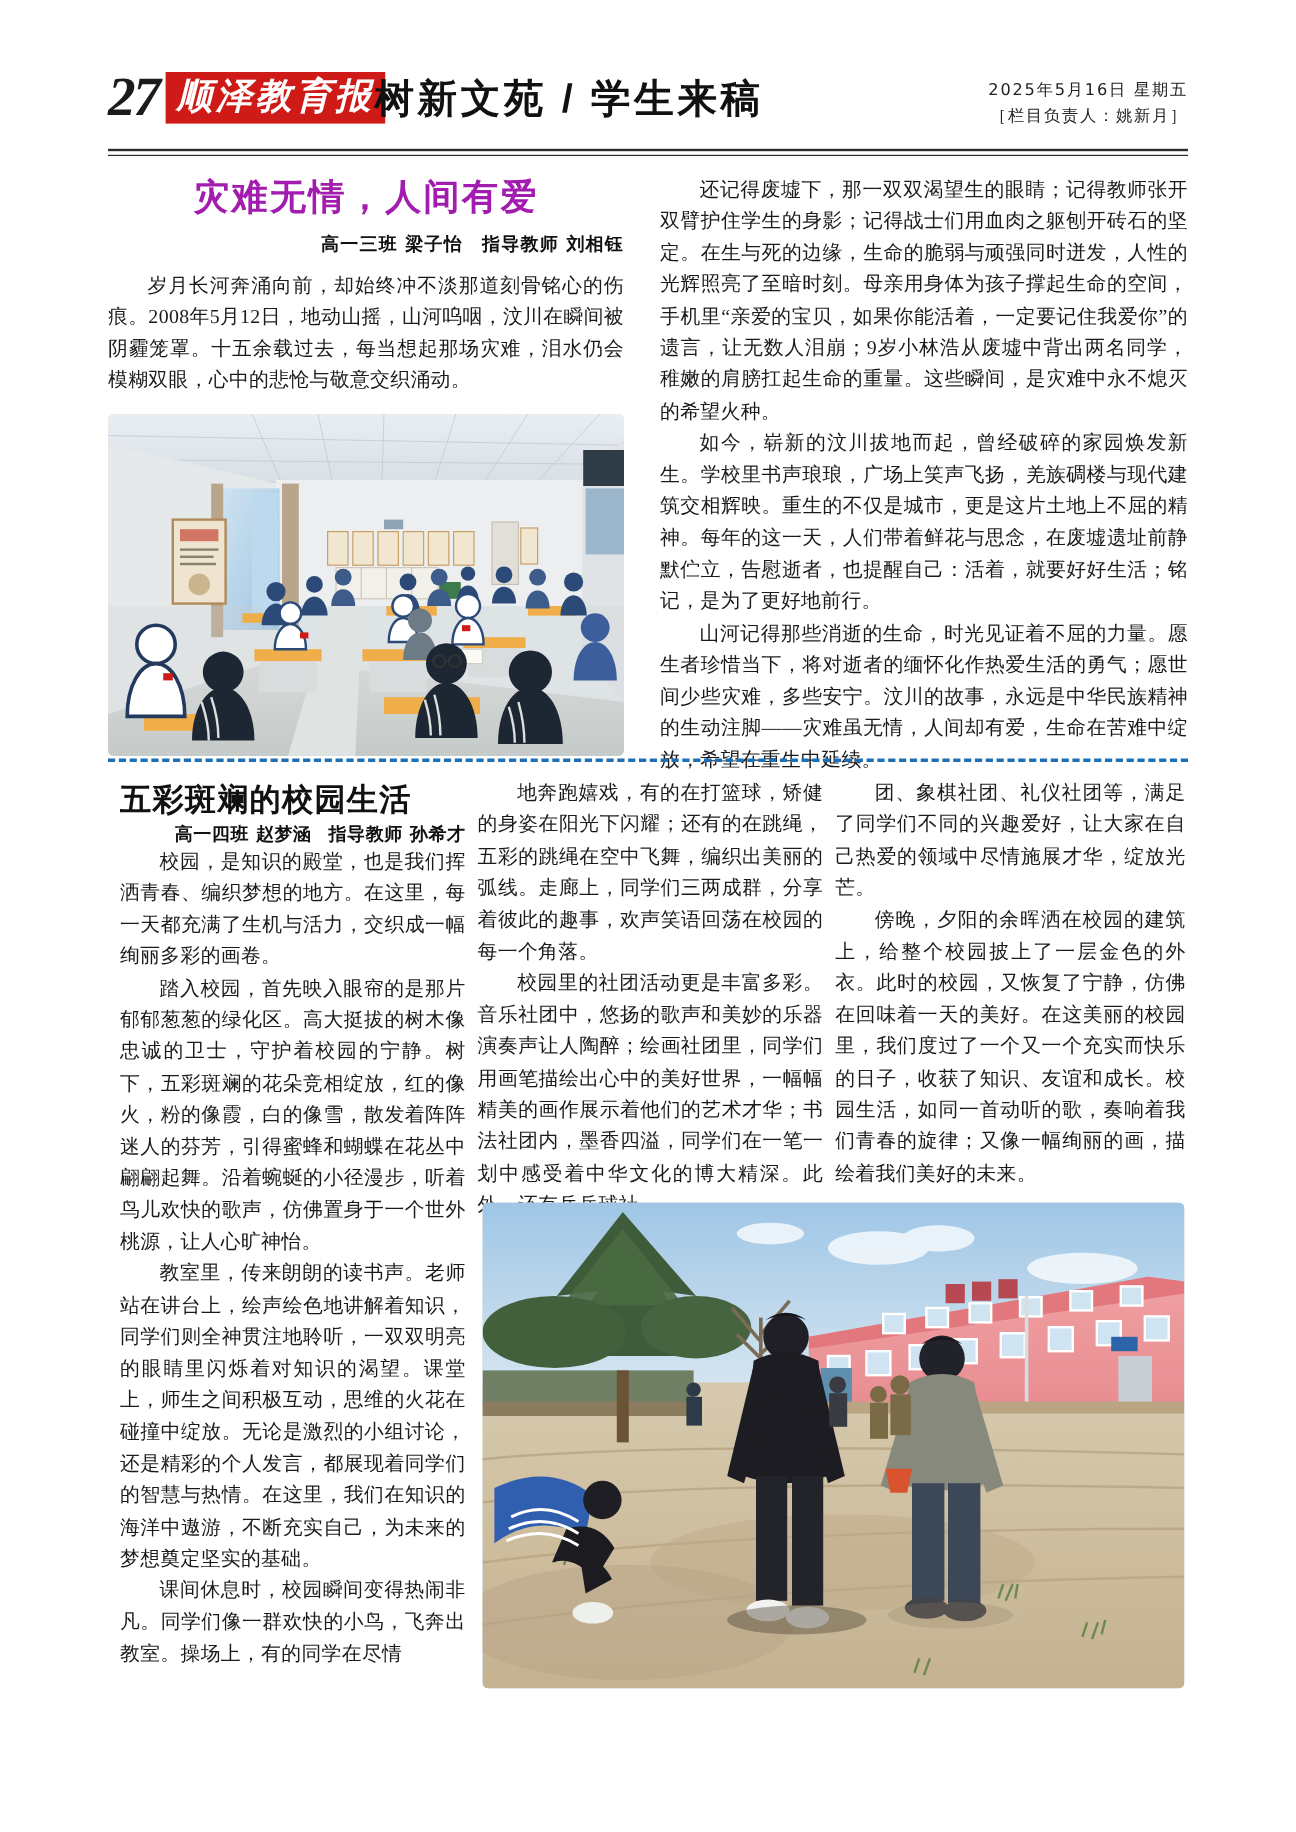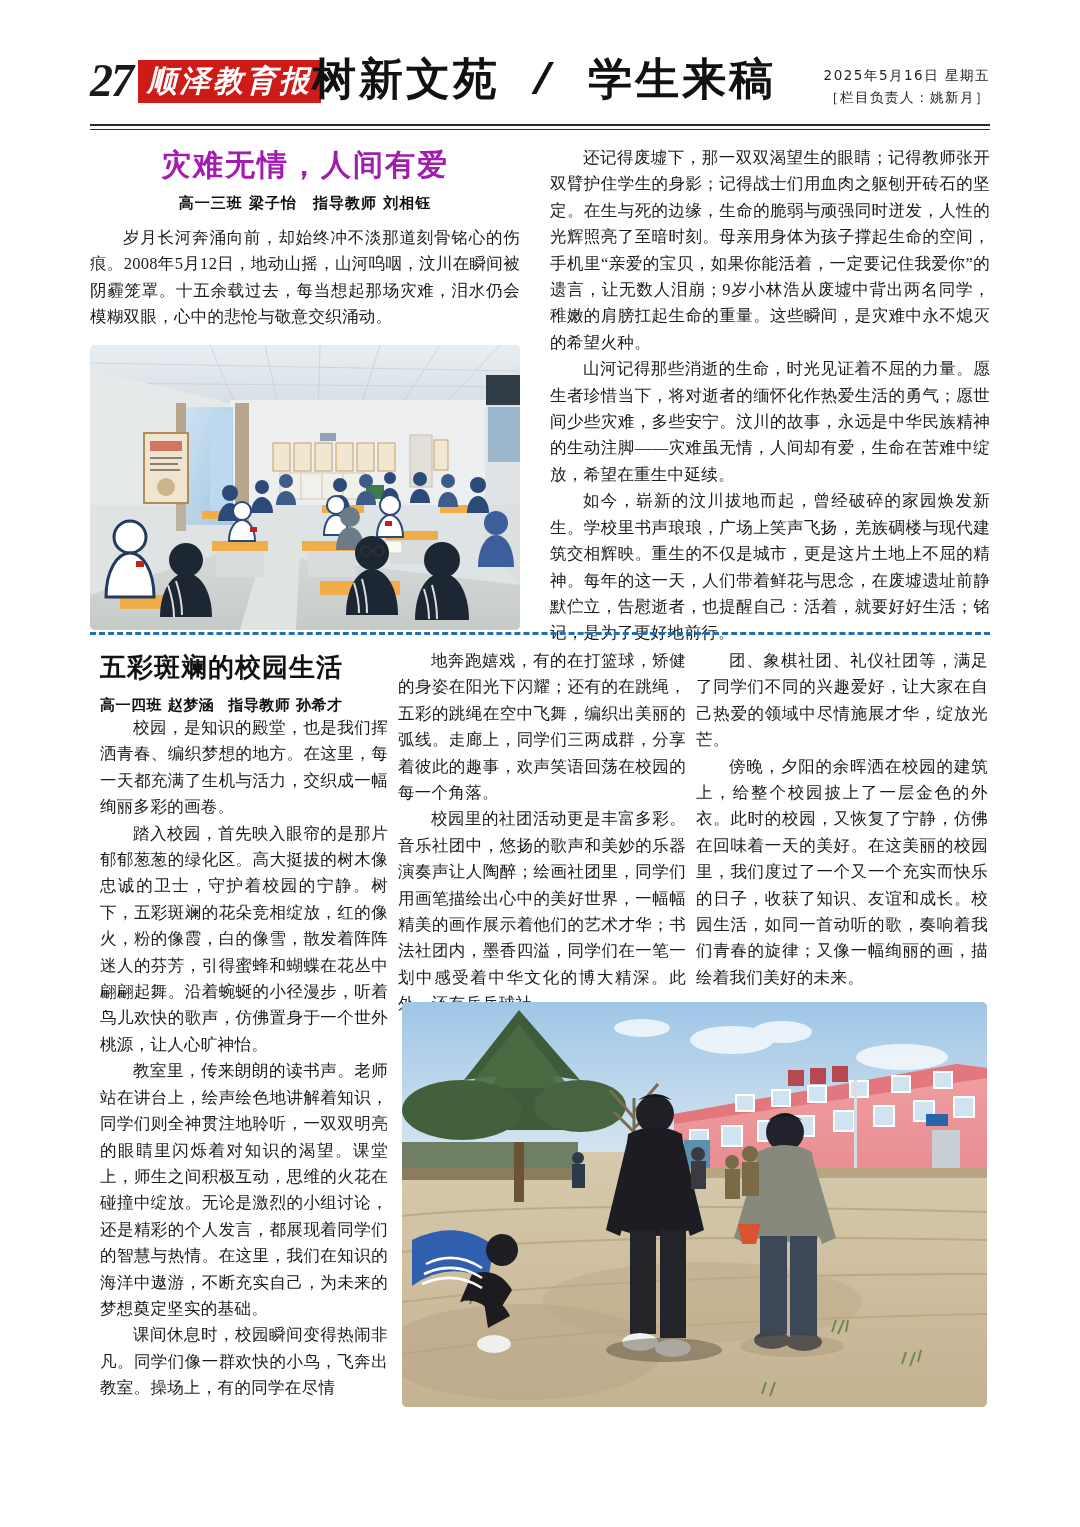--- a/index.html
+++ b/index.html
@@ -24,22 +24,22 @@
   }
   .mast-logo{
     background:#cf1b17;color:#ffffff;
     font-family:Liberation Sans, sans-serif;
     font-weight:bold;font-style:italic;
     font-size:30px;letter-spacing:3px;
     padding:5px 9px 6px 9px;line-height:32px;
   }
   .mast-section{
     position:absolute;left:222px;top:2px;
-    font-family:Liberation Mono, monospace;
-    font-weight:bold;font-size:44px;letter-spacing:3px;color:#111;
+    font-family:Liberation Sans, sans-serif;
+    font-weight:bold;font-size:33px;letter-spacing:3px;color:#111;
     line-height:44px;white-space:nowrap;
   }
   .mast-date{
     position:absolute;right:0;top:6px;text-align:right;
     font-family:"DejaVu Sans","Liberation Sans",sans-serif;
     font-size:13.5px;color:#222;line-height:22px;letter-spacing:1.5px;
     white-space:nowrap;
   }
   .mast-rule{
     position:absolute;left:90px;top:124px;width:900px;height:0;
@@ -55,21 +55,21 @@
     position:absolute;left:90px;width:900px;height:0;
     border-top:3px dashed #1f6fb5;
   }
   .a1-title{
     text-align:center;
     font-family:"DejaVu Sans","Liberation Sans",sans-serif;
     font-size:30px;font-weight:bold;letter-spacing:2px;
     color:#a21caf;line-height:40px;
   }
   .byline{
-    text-align:center;margin-top:9px;
+    text-align:right;margin-top:9px;
     font-family:"DejaVu Sans","Liberation Sans",sans-serif;
     font-size:15px;font-weight:bold;letter-spacing:1px;color:#111;
   }
   .byline .gap{display:inline-block;width:16px;}
   p.body{
     margin:0;
     font-family:"Liberation Serif","DejaVu Serif",serif;
     font-size:16.5px;line-height:26.4px;
     text-align:justify;text-justify:inter-ideograph;
     text-indent:2em;color:#1a1a1a;
@@ -83,24 +83,24 @@
   }
   .photo svg{display:block;width:100%;height:100%;}
 
   
   .a2-title{
     font-family:"DejaVu Sans","Liberation Sans",sans-serif;
     font-size:26px;font-weight:bold;letter-spacing:1px;
     color:#111;line-height:38px;white-space:nowrap;
   }
   .a2-byline{
-    margin-top:10px;
     font-family:"DejaVu Sans","Liberation Sans",sans-serif;
     font-size:15px;font-weight:bold;letter-spacing:0.5px;color:#111;
     white-space:nowrap;
+    text-align:right;
   }
 </style>
 </head>
 <body>
 
 <div class="page">
 
   <div class="masthead">
     <div class="mast-left">
       <span class="page-num">27</span>
@@ -314,22 +314,22 @@
             <circle cx="276" cy="206" r="5"></circle>
             <circle cx="289" cy="206" r="5"></circle>
             <line x1="281" y1="206" x2="284" y2="206"></line>
           </g>
       </svg>
     </div>
   </div>
 
   <div style="position:absolute;left:550px;top:145px;width:440px;">
     <p class="body">还记得废墟下，那一双双渴望生的眼睛；记得教师张开双臂护住学生的身影；记得战士们用血肉之躯刨开砖石的坚定。在生与死的边缘，生命的脆弱与顽强同时迸发，人性的光辉照亮了至暗时刻。母亲用身体为孩子撑起生命的空间，手机里“亲爱的宝贝，如果你能活着，一定要记住我爱你”的遗言，让无数人泪崩；9岁小林浩从废墟中背出两名同学，稚嫩的肩膀扛起生命的重量。这些瞬间，是灾难中永不熄灭的希望火种。</p>
+    <p class="body">如今，崭新的汶川拔地而起，曾经破碎的家园焕发新生。学校里书声琅琅，广场上笑声飞扬，羌族碉楼与现代建筑交相辉映。重生的不仅是城市，更是这片土地上不屈的精神。每年的这一天，人们带着鲜花与思念，在废墟遗址前静默伫立，告慰逝者，也提醒自己：活着，就要好好生活；铭记，是为了更好地前行。</p>
     <p class="body">山河记得那些消逝的生命，时光见证着不屈的力量。愿生者珍惜当下，将对逝者的缅怀化作热爱生活的勇气；愿世间少些灾难，多些安宁。汶川的故事，永远是中华民族精神的生动注脚——灾难虽无情，人间却有爱，生命在苦难中绽放，希望在重生中延续。</p>
-    <p class="body">如今，崭新的汶川拔地而起，曾经破碎的家园焕发新生。学校里书声琅琅，广场上笑声飞扬，羌族碉楼与现代建筑交相辉映。重生的不仅是城市，更是这片土地上不屈的精神。每年的这一天，人们带着鲜花与思念，在废墟遗址前静默伫立，告慰逝者，也提醒自己：活着，就要好好生活；铭记，是为了更好地前行。</p>
   </div>
 
   <div class="dash-sep" style="top:632px;"></div>
 
   <div style="position:absolute;left:100px;top:648px;width:288px;">
     <div class="a2-title">五彩斑斓的校园生活</div>
     <div class="a2-byline">
       <span>高一四班 赵梦涵</span><span class="gap" style="display:inline-block;width:14px;"></span><span>指导教师 孙希才</span>
     </div>
     <p class="body" style="">校园，是知识的殿堂，也是我们挥洒青春、编织梦想的地方。在这里，每一天都充满了生机与活力，交织成一幅绚丽多彩的画卷。</p>

